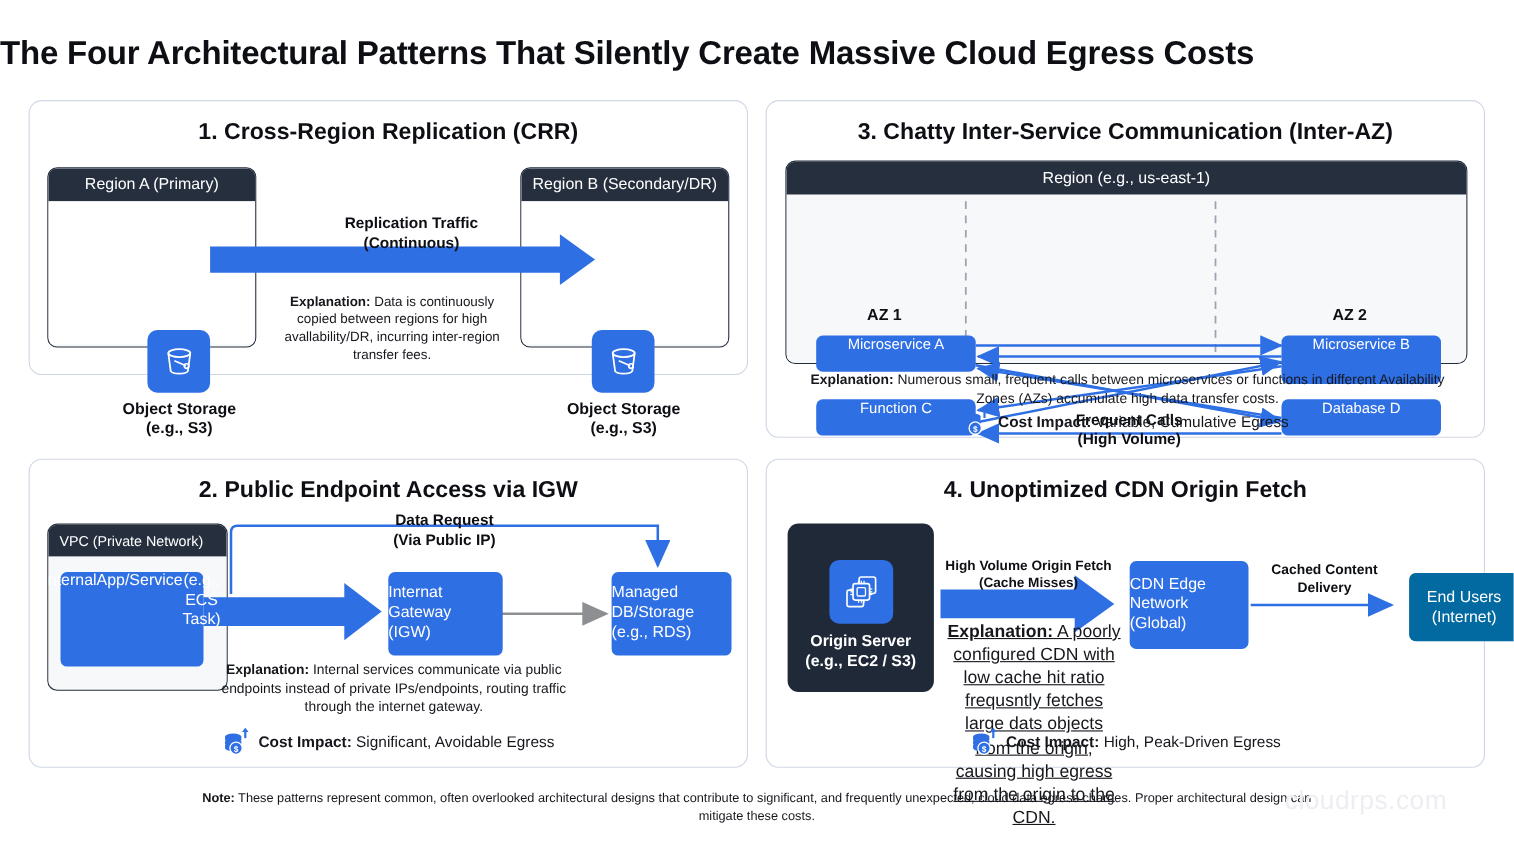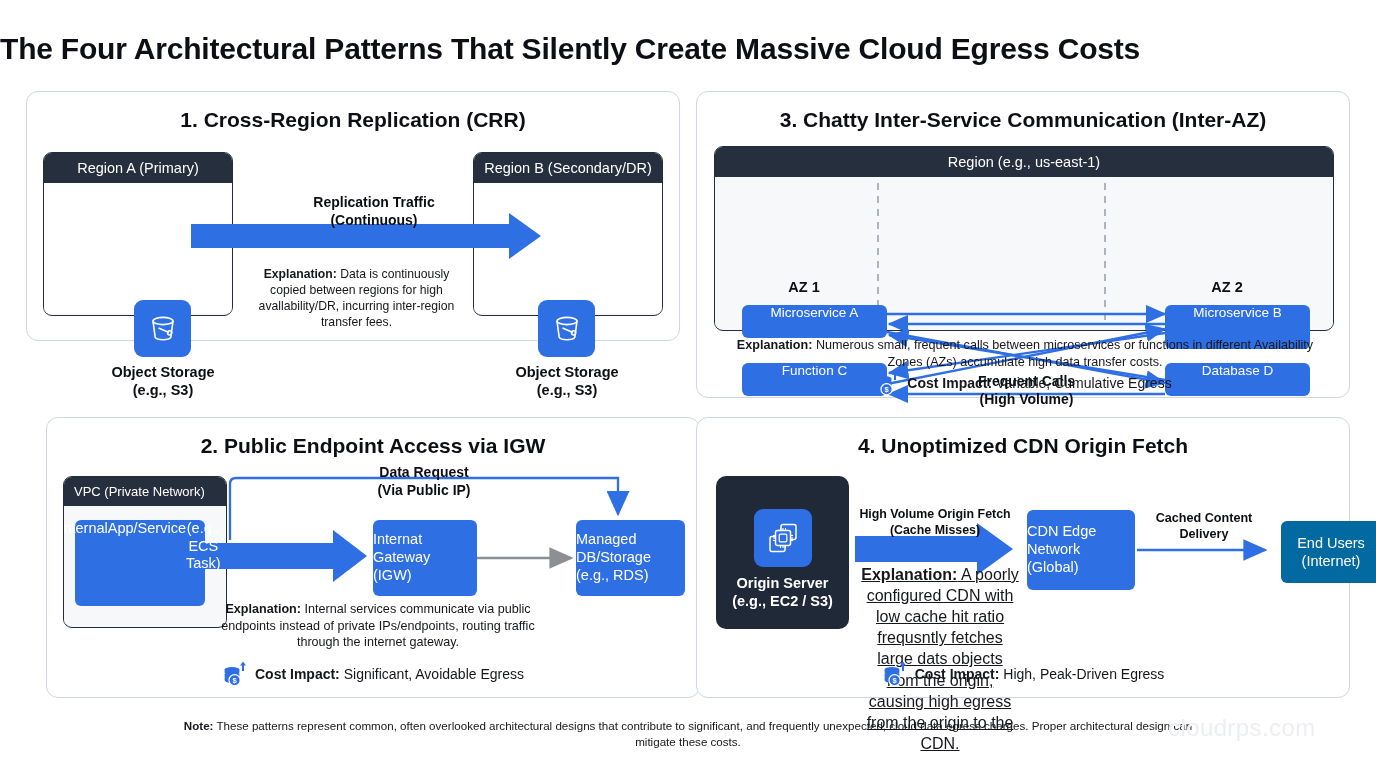--- a/index.html
+++ b/index.html
@@ -23,21 +23,21 @@
 
   
   .panel {
     position: absolute;
     background: #ffffff;
     border: 1.6px solid #cfd6e4;
     border-radius: 12px;
   }
   #panel-1 { left: 26px;  top: 91px;  width: 654px; height: 250px; }
   #panel-3 { left: 696px; top: 91px;  width: 654px; height: 307px; }
-  #panel-2 { left: 26px;  top: 417px; width: 654px; height: 281px; margin-left: 20px; }
+  #panel-2 { left: 26px;  top: 417px; width: 654px; height: 281px; }
   #panel-4 { left: 696px; top: 417px; width: 654px; height: 281px; }
 
   .panel-title {
     position: absolute; left: 0; top: 16px; width: 100%;
     text-align: center;
     font-size: 21px; font-weight: bold; color: #0d0f14;
   }
 
   
   .region-box {

